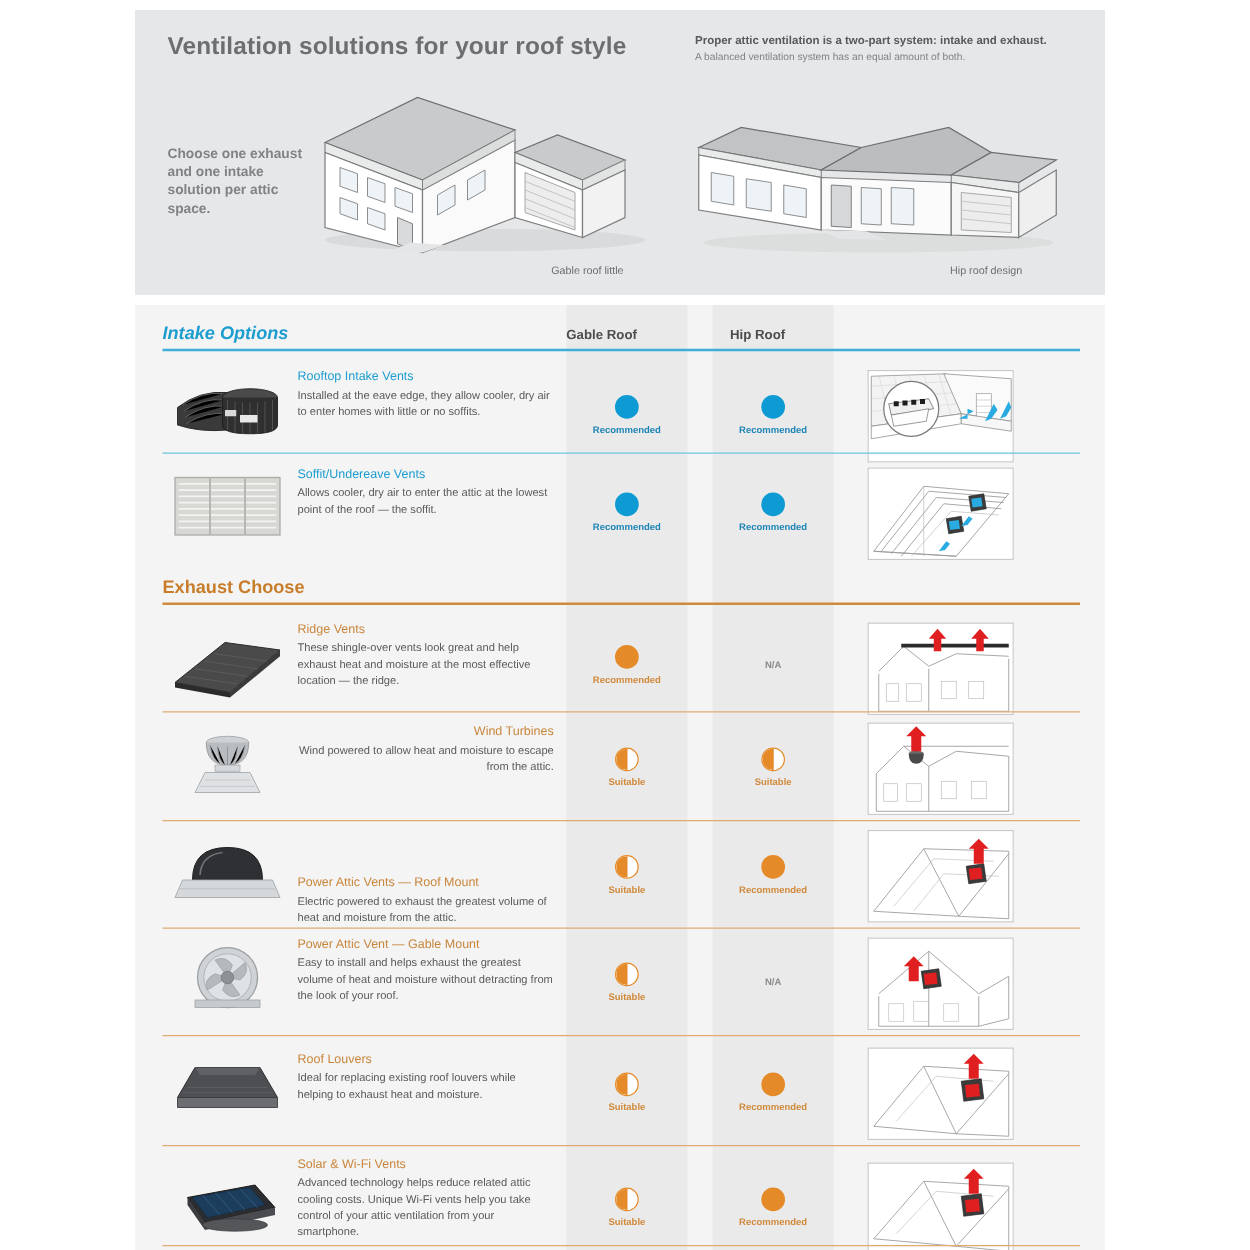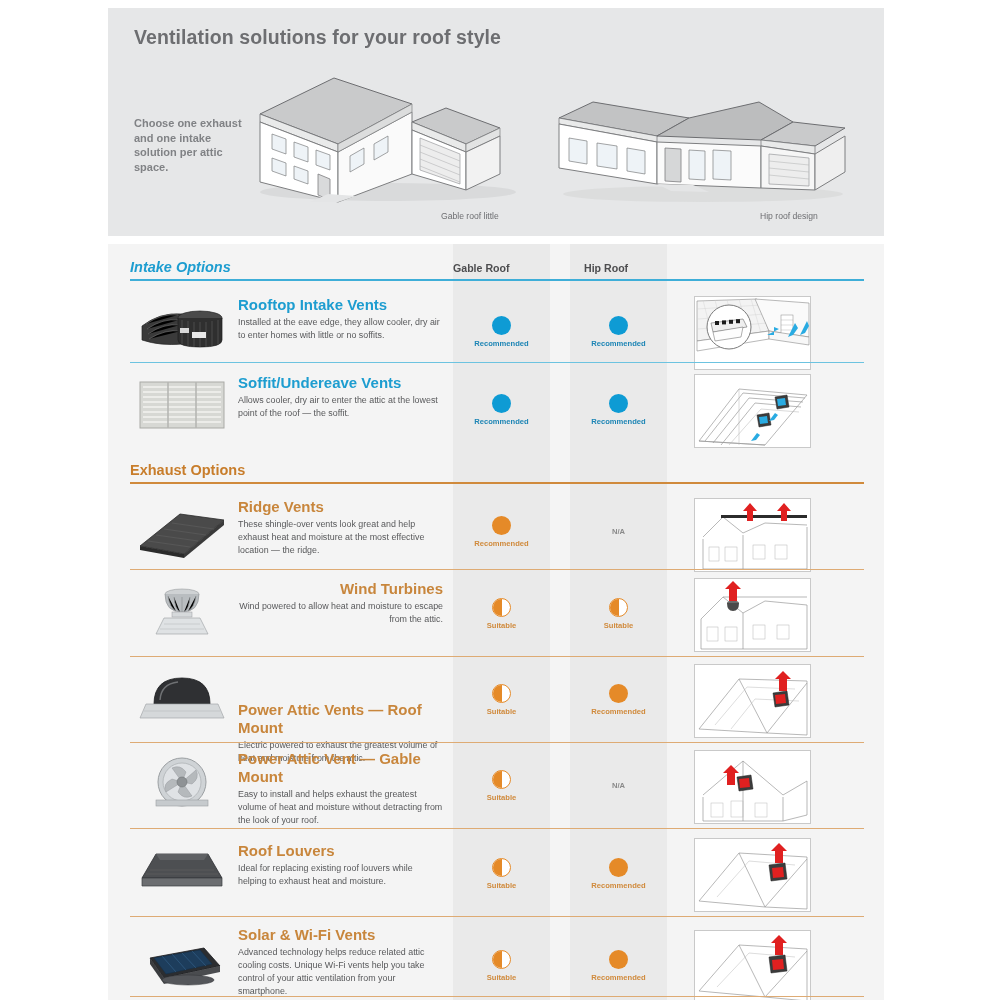--- a/index.html
+++ b/index.html
@@ -101,21 +101,21 @@
   .row-sep.orange { background: #deab74; }
 
   .thumb {
     position: absolute; left: 26px;
     width: 96px; height: 62px;
   }
   .rowtext {
     position: absolute; left: 130px; width: 205px;
   }
   .rowtitle {
-    font-size: 15px; font-weight: bold; line-height: 1.2;
+    font-size: 10px; font-weight: normal; line-height: 1.2;
     margin-bottom: 2px;
   }
   .rowtitle.teal   { color: #1d9dd0; }
   .rowtitle.orange { color: #c8863c; }
   .rowdesc {
     font-size: 8.9px; color: #58595b; line-height: 1.45;
   }
 
   .status {
     position: absolute; width: 97px; text-align: center;
@@ -156,20 +156,24 @@
 </style>
 </head>
 <body>
 
 <div id="page">
 
   <div class="hero">
 
     <div class="hero-title">Ventilation solutions for your roof style</div>
 
+    <div class="hero-note">
+      <div class="hero-note-strong">Proper attic ventilation is a two-part system: intake and exhaust.</div>
+      <div class="hero-note-sub">A balanced ventilation system has an equal amount of both.</div>
+    </div>
 
     <div class="hero-choose">Choose one exhaust and one intake solution per attic space.</div>
 
     <svg class="house-svg house-gable" width="280" height="148" viewBox="0 0 280 148">
       <ellipse cx="150" cy="136" rx="128" ry="9" fill="#d9dadb"></ellipse>
 
       <polygon points="22,58 96,22 174,48 100,88" fill="#c9cacb" stroke="#6d6e71" stroke-width="1"></polygon>
       <polygon points="22,58 100,88 100,96 22,66" fill="#e9eaea" stroke="#6d6e71" stroke-width="0.8"></polygon>
 
       <polygon points="22,66 100,96 100,146 22,126" fill="#ffffff" stroke="#7d7e80" stroke-width="1"></polygon>
@@ -403,21 +407,21 @@
           </g>
           <g fill="#29abe2">
             <path d="M80 38 L74 46 L79 45 L83 40 Z"></path>
             <path d="M62 58 L56 66 L61 65 L65 60 Z"></path>
           </g>
         </svg>
       </div>
     </div>
 
     <div class="sec exhaust">
-      <div class="sec-label">Exhaust Options</div>
+      <div class="sec-label">Exhaust Choose</div>
       <div class="sec-rule"></div>
     </div>
 
     <div class="row" style="top:252px;">
       <div class="thumb" style="top:4px;">
         <svg width="96" height="62" viewBox="0 0 96 62">
           <polygon points="6,46 46,14 90,20 50,54" fill="#4a4a4a" stroke="#2a2a2a" stroke-width="0.8"></polygon>
           <polygon points="6,46 50,54 50,58 6,50" fill="#2b2b2b"></polygon>
           <polygon points="50,54 90,20 90,25 50,58" fill="#3a3a3a"></polygon>
           <g stroke="#656565" stroke-width="0.5">

